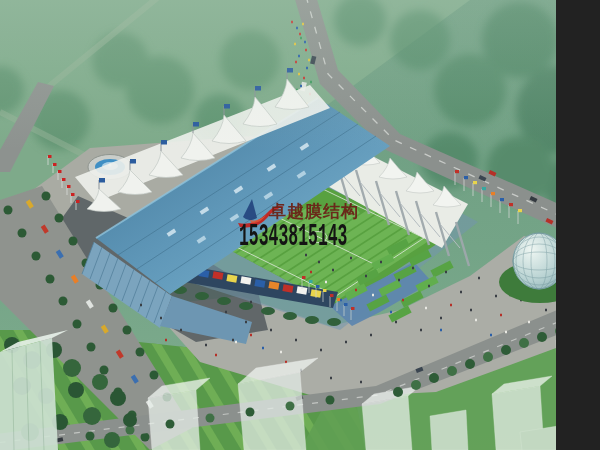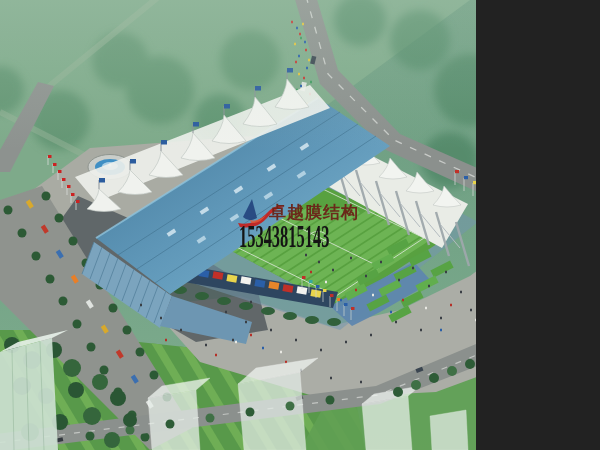--- a/index.html
+++ b/index.html
@@ -1,17 +1,17 @@
 <!DOCTYPE html>
 <html><head>
 <meta charset="utf-8">
 <style>
   html,body{margin:0;padding:0;background:#222;}
-  .canvas{position:relative;width:476px;height:450px;overflow:hidden;
-          font-family:Liberation Serif, serif;}
+  .canvas{position:relative;width:556px;height:450px;overflow:hidden;
+          font-family:Liberation Mono, monospace;}
   .scene{position:absolute;left:0;top:0;}
   .wm-name{position:absolute;left:269px;top:204px;font-size:17px;font-weight:700;
            letter-spacing:1px;color:#6b2318;opacity:.95;white-space:nowrap;line-height:1;}
   .wm-phone{position:absolute;left:239px;top:221px;font-size:31px;font-weight:700;
             color:#141414;white-space:nowrap;line-height:1;
             transform:scaleX(.53);transform-origin:left top;}
   .wm-logo{position:absolute;left:236px;top:196px;}
 </style>
 </head>
 <body>

